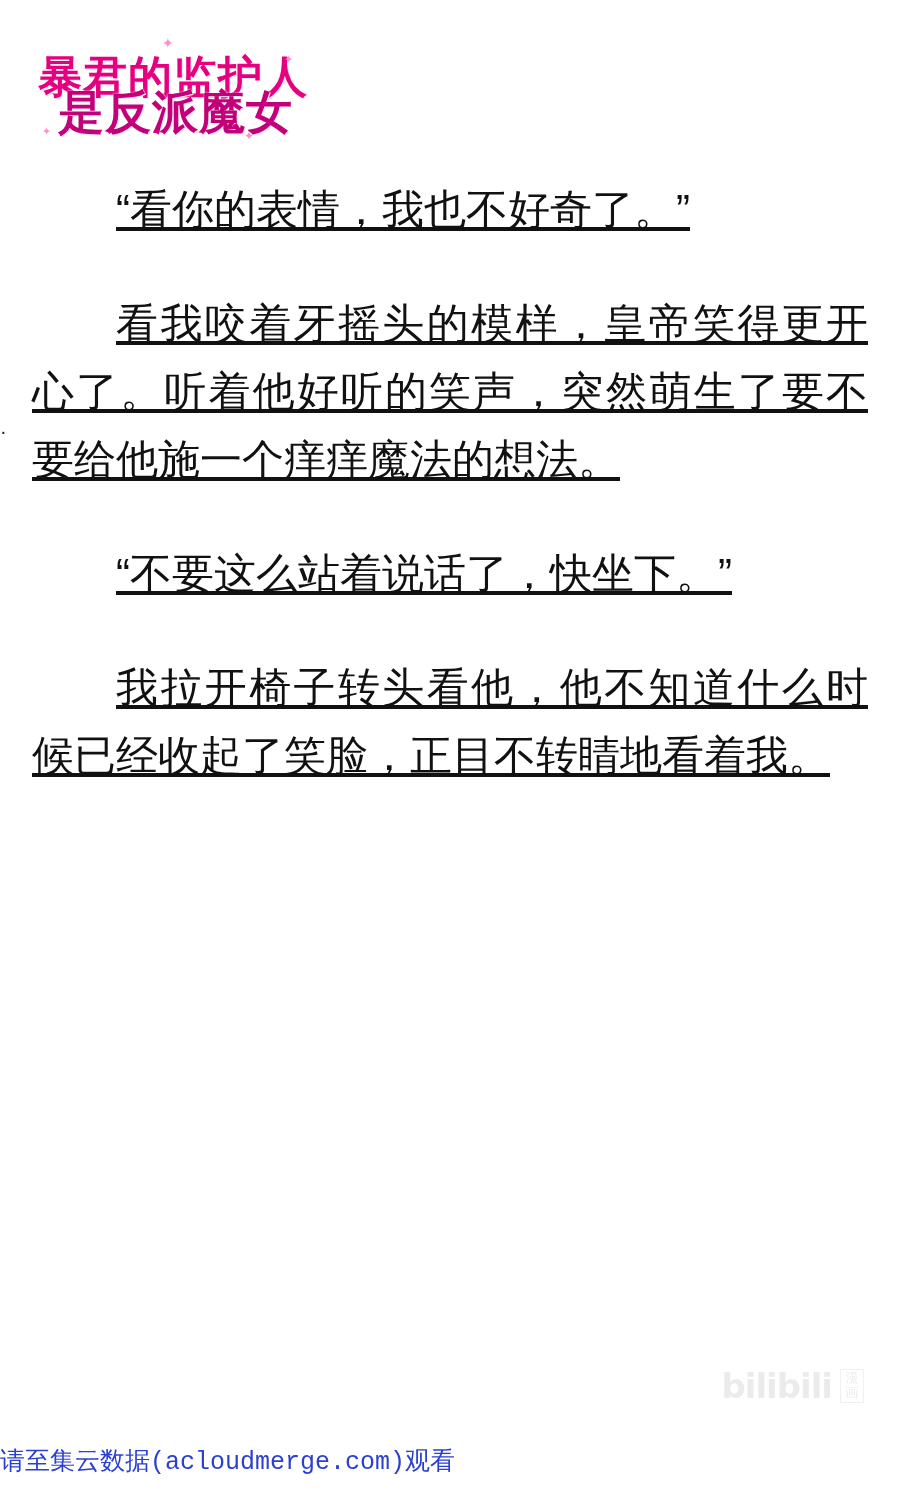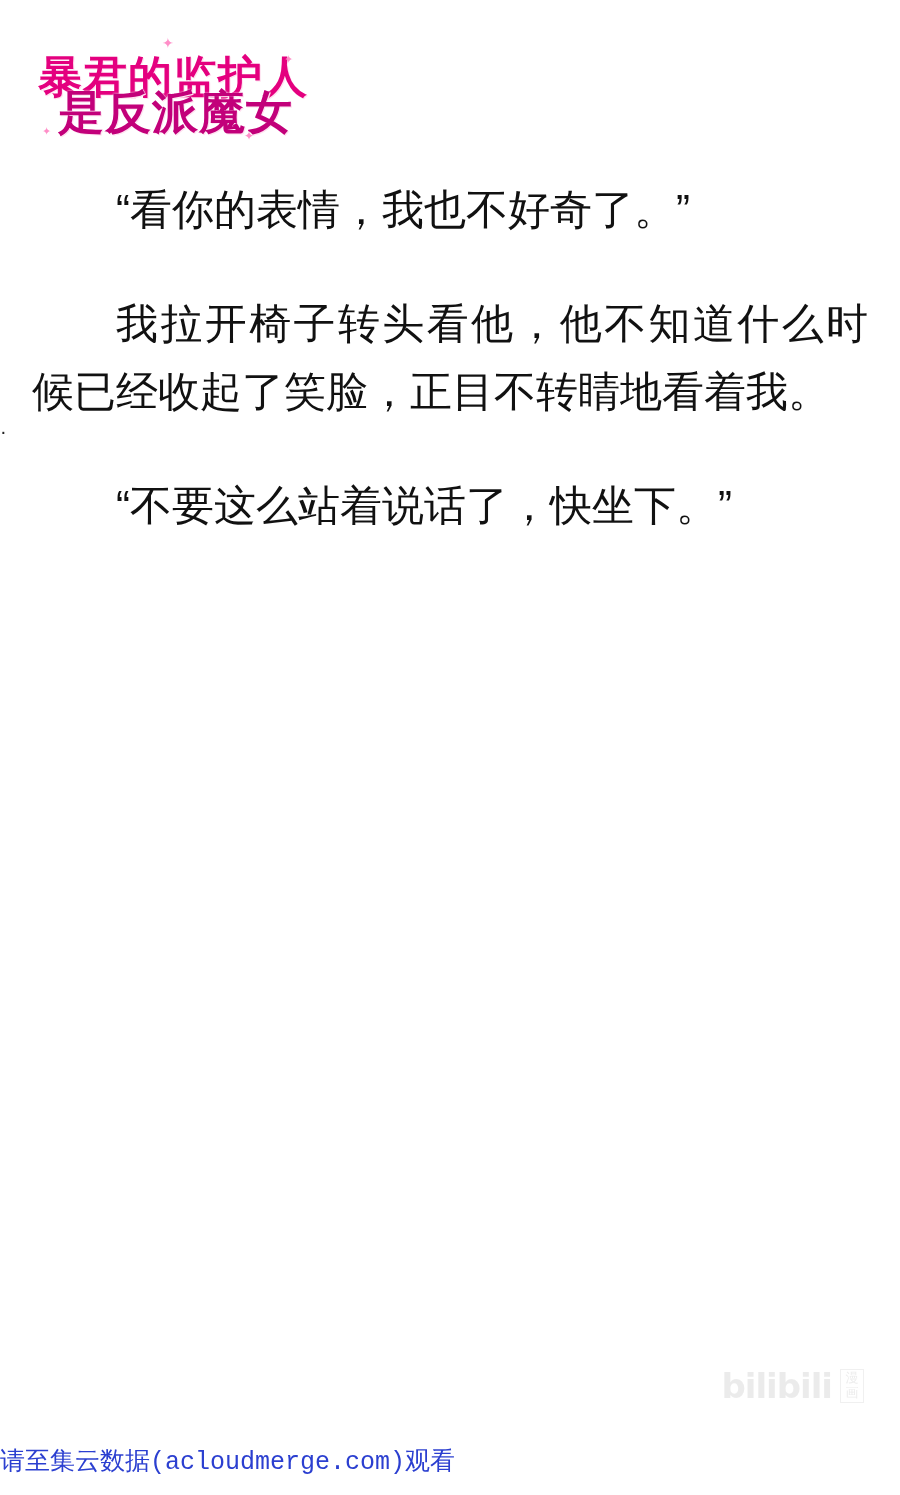--- a/index.html
+++ b/index.html
@@ -74,20 +74,21 @@
     font-size: 42px;
     line-height: 1.62;
     color: #111111;
     margin: 0 0 46px 0;
     text-align: justify;
     text-justify: inter-ideograph;
     letter-spacing: 0px;
   }
   .para.indent {
     text-indent: 2em;
+    text-decoration: underline;
   }
 
   
   .edge-mark {
     position: absolute;
     left: 0px;
     top: 420px;
     width: 8px;
     height: 22px;
     color: #222;
@@ -146,22 +147,23 @@
   <span class="sparkle s1">✦</span>
   <span class="sparkle s2">✦</span>
   <span class="sparkle s3">✦</span>
   <span class="sparkle s4">✦</span>
 </div>
 
 <div class="edge-mark">·</div>
 
 <div class="content">
   <p class="para indent">“看你的表情，我也不好奇了。”</p>
+  <p class="para indent">看我咬着牙摇头的模样，皇帝笑得更开心了。听着他好听的笑声，突然萌生了要不要给他施一个痒痒魔法的想法。</p>
+  <p class="para indent">“不要这么站着说话了，快坐下。”</p>
   <p class="para indent">我拉开椅子转头看他，他不知道什么时候已经收起了笑脸，正目不转睛地看着我。</p>
-  <p class="para indent">“不要这么站着说话了，快坐下。”</p>
 </div>
 
 <div class="watermark">
   <span class="wm-logo">bilibili</span>
   <span class="wm-sub">漫画</span>
 </div>
 
 <div class="notice">请至集云数据(acloudmerge.com)观看</div>
 
 </body></html>

